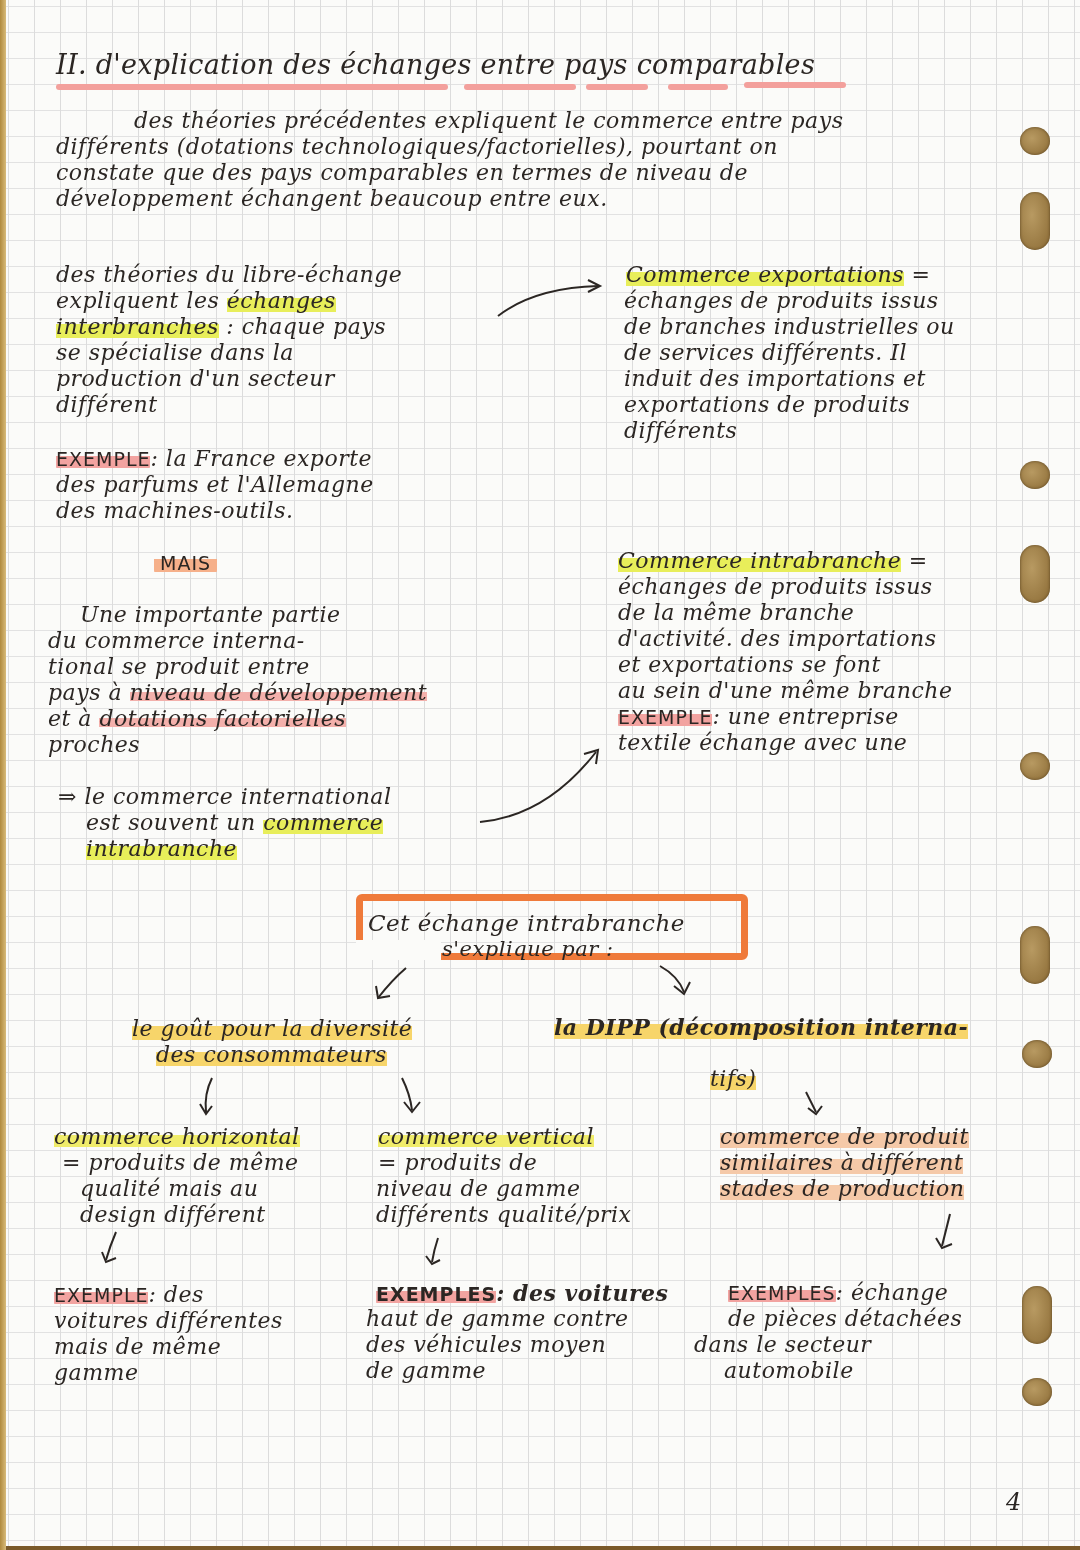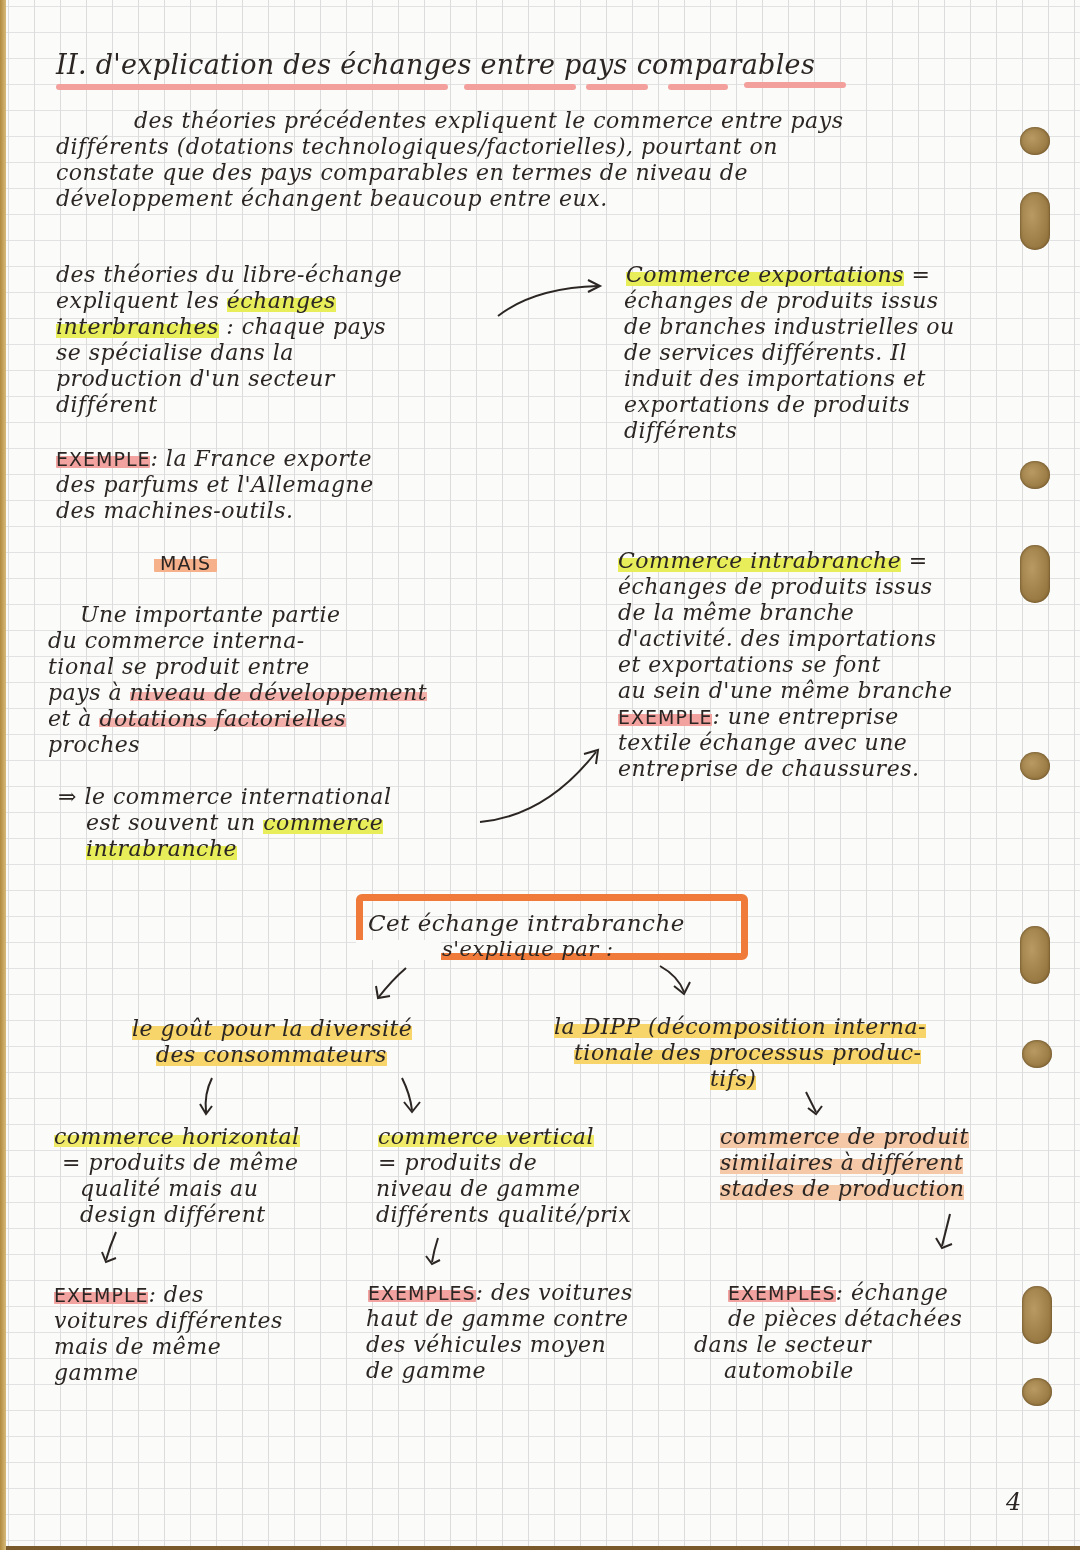--- a/index.html
+++ b/index.html
@@ -162,21 +162,20 @@
   </div>
   <div class="hw" style="left:612px; top:574px;">échanges de produits issus</div>
   <div class="hw" style="left:612px; top:600px;">de la même branche</div>
   <div class="hw" style="left:612px; top:626px;">d'activité. des importations</div>
   <div class="hw" style="left:612px; top:652px;">et exportations se font</div>
   <div class="hw" style="left:612px; top:678px;">au sein d'une même branche</div>
   <div class="hw" style="left:612px; top:704px;">
     <span class="caps hl-pink">EXEMPLE</span><span>: une entreprise</span>
   </div>
   <div class="hw" style="left:612px; top:730px;">textile échange avec une</div>
-  <div class="hw" style="left:612px; top:756px;">entreprise de chaussures.</div>
 
   <div class="orange-box"></div>
   <div class="orange-box-notch"></div>
   <div class="hw" style="left:362px; top:910px; font-size:23px;">Cet échange intrabranche</div>
   <div class="hw" style="left:436px; top:936px; font-size:21px;">s'explique par :</div>
 
   <svg class="arrow-svg" style="left:362px; top:964px;" width="50" height="40">
     <path d="M38 4 Q24 16 10 34" stroke="#2b2623" stroke-width="2" fill="none"></path>
     <path d="M8 22 L10 34 L22 32" stroke="#2b2623" stroke-width="2" fill="none"></path>
   </svg>
@@ -185,25 +184,22 @@
     <path d="M18 24 L28 32 L34 20" stroke="#2b2623" stroke-width="2" fill="none"></path>
   </svg>
 
   <div class="hw" style="left:126px; top:1016px;">
     <span class="hl-gold">le goût pour la diversité</span>
   </div>
   <div class="hw" style="left:150px; top:1042px;">
     <span class="hl-gold">des consommateurs</span>
   </div>
 
-  <div class="hw" style="left:548px; top:1014px;">
+  <div class="hw" style="left:548px; top:1014px;font-weight:bold;">
     <span class="hl-gold">la DIPP (décomposition interna-</span>
-  </div>
-  <div class="hw" style="left:568px; top:1040px;">
-    <span class="hl-gold">tionale des processus produc-</span>
   </div>
   <div class="hw" style="left:704px; top:1066px;">
     <span class="hl-gold">tifs)</span>
   </div>
 
   <svg class="arrow-svg" style="left:188px; top:1074px;" width="30" height="44">
     <path d="M18 4 Q10 20 12 38" stroke="#2b2623" stroke-width="2" fill="none"></path>
     <path d="M6 30 L12 40 L18 32" stroke="#2b2623" stroke-width="2" fill="none"></path>
   </svg>
   <svg class="arrow-svg" style="left:390px; top:1074px;" width="30" height="44">
@@ -252,21 +248,21 @@
     <path d="M4 28 L10 38 L20 34" stroke="#2b2623" stroke-width="2" fill="none"></path>
   </svg>
 
   <div class="hw" style="left:48px; top:1282px;">
     <span class="caps hl-pink">EXEMPLE</span><span>: des</span>
   </div>
   <div class="hw" style="left:48px; top:1308px;">voitures différentes</div>
   <div class="hw" style="left:48px; top:1334px;">mais de même</div>
   <div class="hw" style="left:48px; top:1360px;">gamme</div>
 
-  <div class="hw" style="left:362px; top:1280px;">
+  <div class="hw" style="left:370px; top:1280px;font-weight:bold;">
     <span class="caps hl-pink">EXEMPLES</span><span>: des voitures</span>
   </div>
   <div class="hw" style="left:360px; top:1306px;">haut de gamme contre</div>
   <div class="hw" style="left:360px; top:1332px;">des véhicules moyen</div>
   <div class="hw" style="left:360px; top:1358px;">de gamme</div>
 
   <div class="hw" style="left:722px; top:1280px;">
     <span class="caps hl-pink">EXEMPLES</span><span>: échange</span>
   </div>
   <div class="hw" style="left:722px; top:1306px;">de pièces détachées</div>

